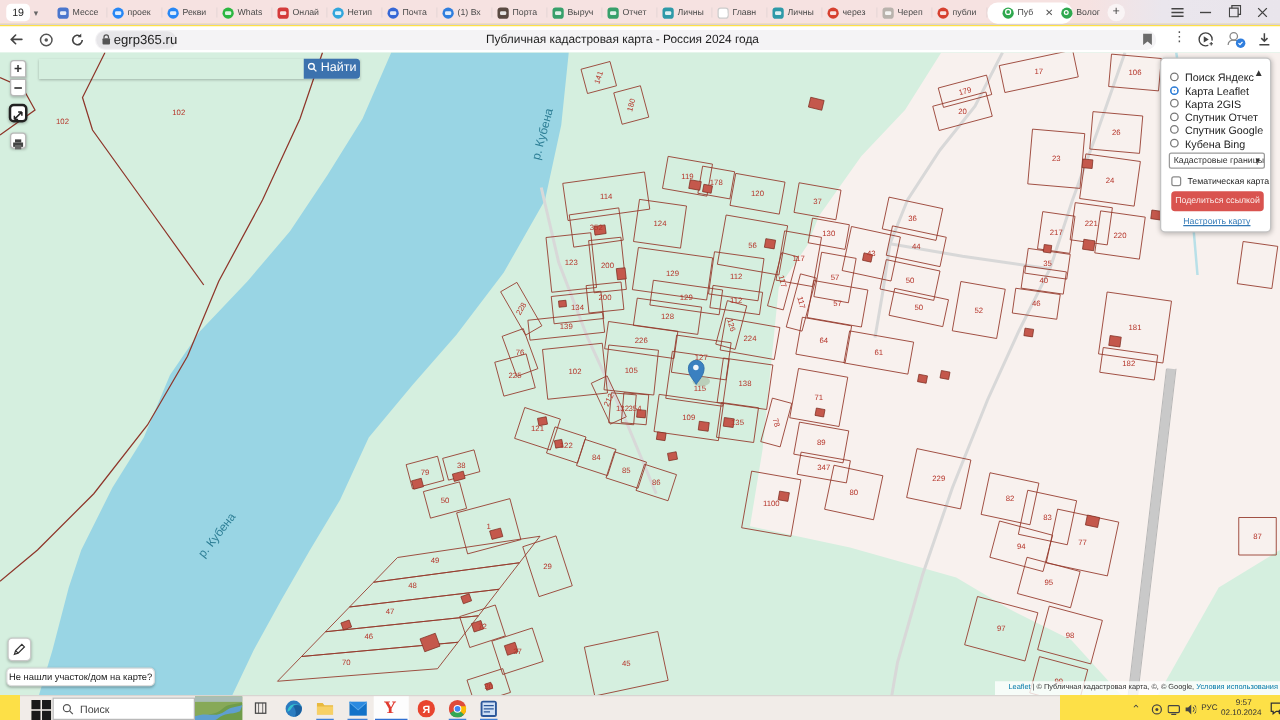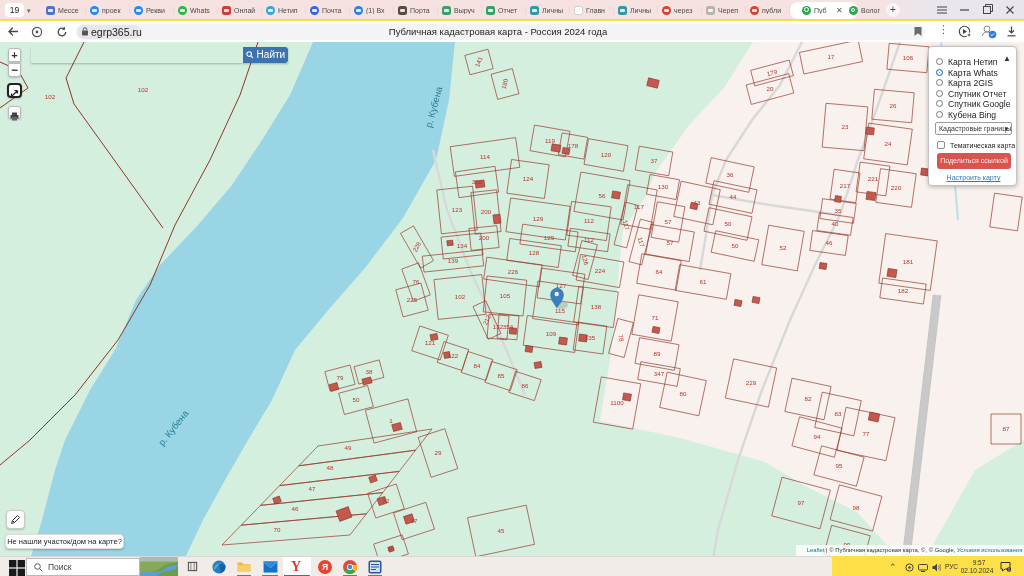--- a/index.html
+++ b/index.html
@@ -35,21 +35,21 @@
 #chk{position:absolute;left:8px;top:94px;width:8px;height:8px;border:1px solid #8a8a8a;border-radius:2px}
 #shbtn{position:absolute;left:8px;top:106px;width:74px;height:16px;background:#d9534f;border-radius:3px;color:#fdecea;font-size:7px;text-align:center;white-space:nowrap;line-height:16px}
 #cfg{position:absolute;left:0;top:127px;width:89px;text-align:center;font-size:7px;color:#337ab7;text-decoration:underline}
 
 #pencil{position:absolute;left:6px;top:510px;width:19px;height:19px;background:#fff;border:1px solid #c9c9c9;border-radius:4px;box-shadow:0 1px 2px rgba(0,0,0,.2)}
 #tip{position:absolute;left:5px;top:534px;width:119px;height:15px;background:#fff;border:1px solid #ddd;border-radius:4px;box-shadow:0 1px 2px rgba(0,0,0,.25);font-size:7.5px;color:#222;text-align:center;line-height:14px;white-space:nowrap}
 
 #attr{position:absolute;right:0;top:545px;width:228px;height:11px;background:rgba(255,255,255,.78);font-size:5.9px;color:#333;text-align:right;line-height:11px;white-space:nowrap}
 #attr a{color:#0078a8;text-decoration:none}
 
-#task{position:absolute;top:556px;left:0;width:832px;height:20px;background:#f1ece8;border-top:1px solid #d9d5d2}
+#task{position:absolute;top:556px;left:16px;width:832px;height:20px;background:#f1ece8;border-top:1px solid #d9d5d2}
 #tsearch{position:absolute;left:26px;top:1px;width:114px;height:18px;background:#fff;border:1px solid #b9b9b9;font-size:8.5px;color:#444;line-height:17px}
 .tico{position:absolute;top:2px;width:16px;height:16px}
 .runbar{position:absolute;top:17.5px;height:2.5px;background:#3f7fd6}
 .tray{position:absolute;top:0;height:20px;font-size:6.5px;color:#333;line-height:20px}
 </style></head><body>
 <div id="scr">
 <div id="tabbar">
 <div id="tabcount">19</div>
       <div style="position:absolute;left:27px;top:7px;font-size:7px;color:#666">▾</div>
 <div class="tab" style="left:42px;width:44px">
@@ -530,25 +530,25 @@
         <path d="M2.5 8.5L8.5 2.5M2.5 8.5v-3M2.5 8.5h3M8.5 2.5v3M8.5 2.5h-3" stroke="#222" stroke-width="1.2" fill="none"></path>
       </svg></div>
 <div class="mbtn" style="left:8px;top:106px;width:13px;height:13px"><svg width="9" height="9" viewBox="0 0 9 9" style="margin-top:1px">
         <rect x="2" y="0.5" width="5" height="2.5" fill="#444"></rect>
         <rect x="0.5" y="3" width="8" height="3.5" fill="#444"></rect>
         <rect x="2" y="5" width="5" height="3.5" fill="#666"></rect>
       </svg></div>
 <div id="panel">
  <div class="rrow" style="top:10px">
         <span class="rad"></span>
-        <span class="rlb">Карта Нетип</span>
+        <span class="rlb">Поиск Яндекс</span>
       </div>
  <div class="rrow" style="top:20.5px">
         <span class="rad" style="border-color:#2c7cd6;background:#2c7cd6;box-shadow:inset 0 0 0 2px #fff"></span>
-        <span class="rlb">Карта Whats</span>
+        <span class="rlb">Карта Leaflet</span>
       </div>
  <div class="rrow" style="top:31px">
         <span class="rad"></span>
         <span class="rlb">Карта 2GIS</span>
       </div>
  <div class="rrow" style="top:41.5px">
         <span class="rad"></span>
         <span class="rlb">Спутник Отчет</span>
       </div>
  <div class="rrow" style="top:52px">

